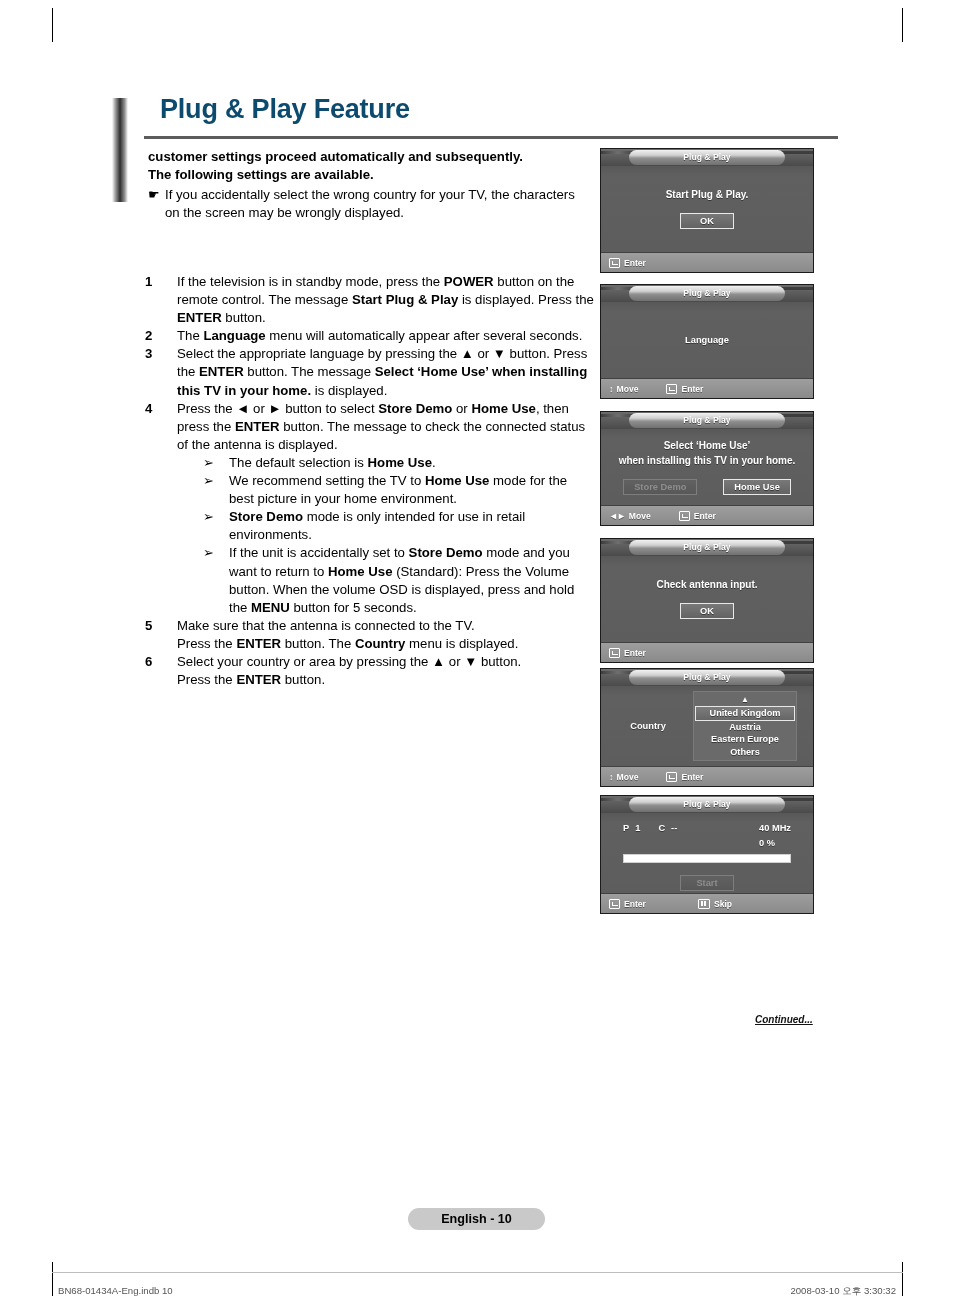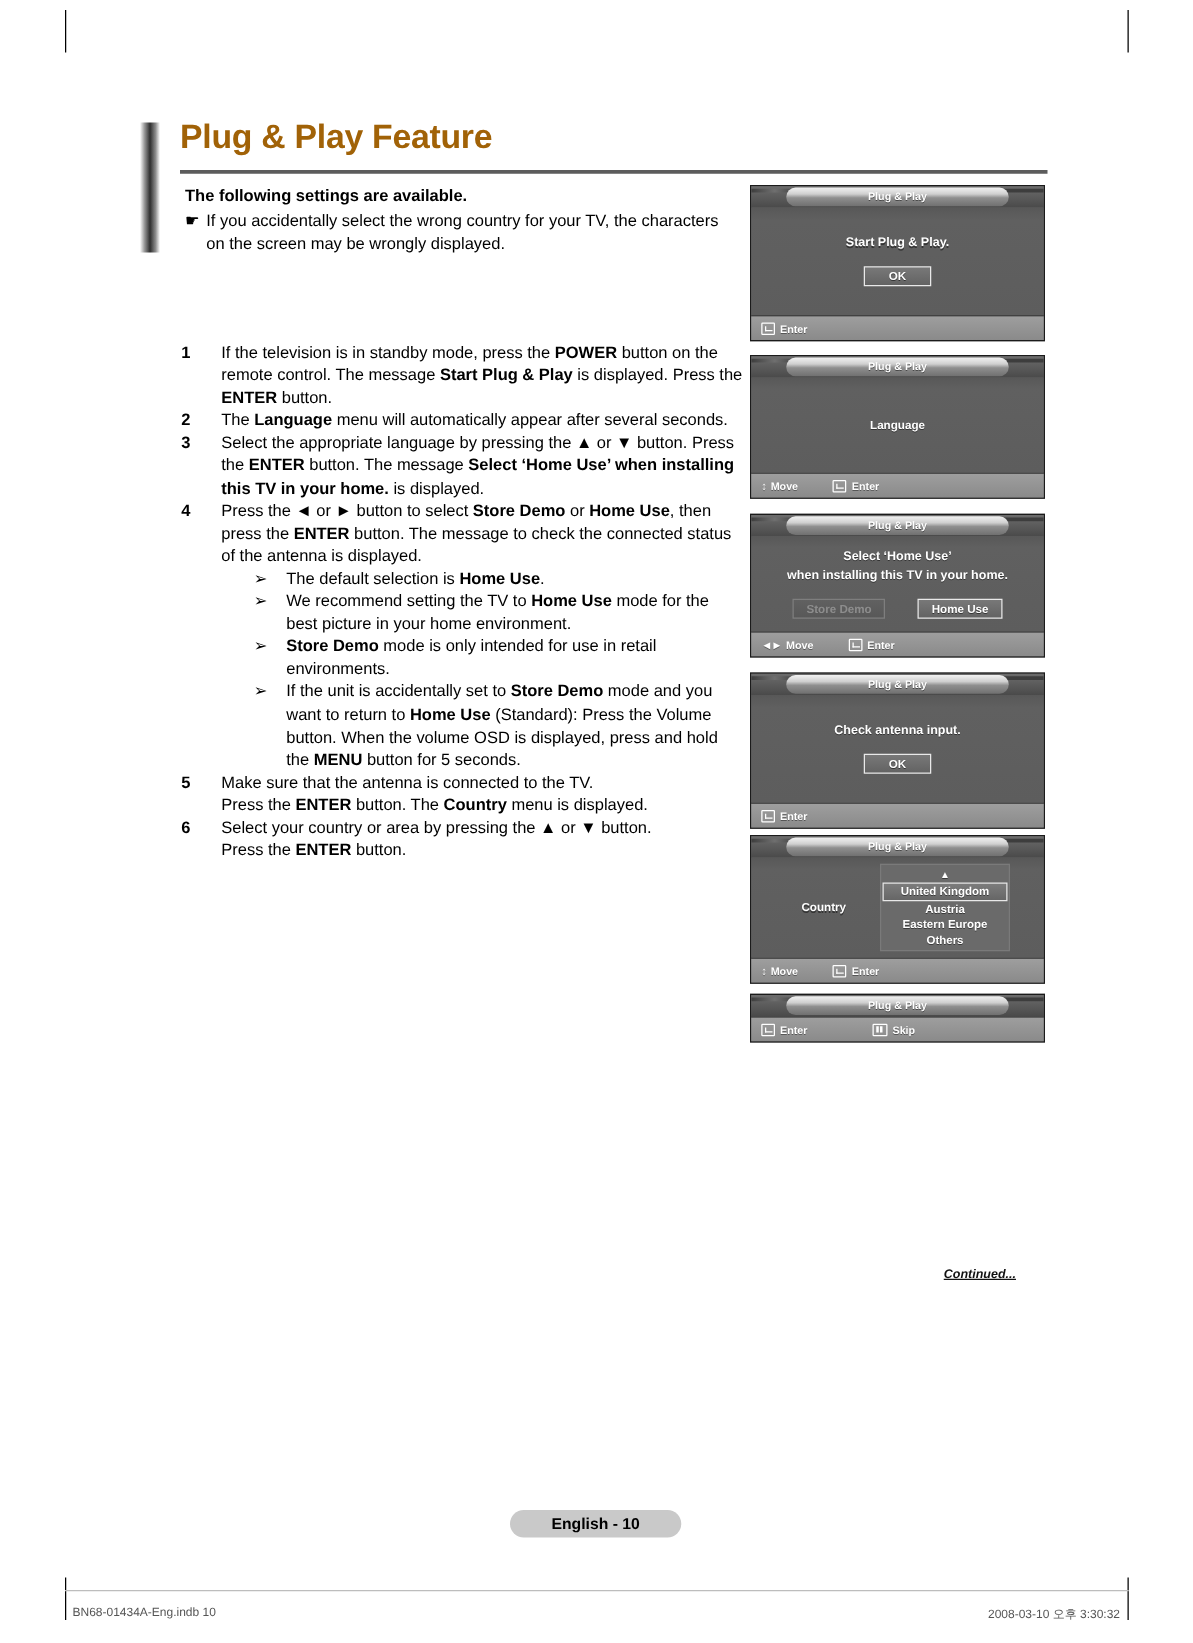--- a/index.html
+++ b/index.html
@@ -19,22 +19,22 @@
   .crop.bl{left:52px;top:1262px;width:1px;height:34px;}
   .crop.br{left:902px;top:1262px;width:1px;height:34px;}
 
   
   .title-wrap{position:absolute;left:112px;top:98px;width:726px;}
   .title-bar-left{
     position:absolute;left:0px;top:0px;width:16px;height:104px;
     background:linear-gradient(to right,#ffffff 0%,#9a9a9a 22%,#2e2e2e 50%,#8d8d8d 78%,#ffffff 100%);
   }
   .page-title{
-    position:absolute;left:32px;top:-4px;
-    font-size:27px;font-weight:bold;color:#a16207;letter-spacing:-0.2px;
+    position:absolute;left:48px;top:-4px;
+    font-size:27px;font-weight:bold;color:#0c4a6e;letter-spacing:-0.2px;
     font-family:"Liberation Sans", sans-serif;
   }
   .title-rule{
     position:absolute;left:32px;top:38px;width:694px;height:3px;background:#5c5c5c;
   }
 
   
   .intro{
     position:absolute;left:148px;top:148px;width:430px;
     font-size:13.2px;line-height:18px;color:#000;
@@ -62,21 +62,21 @@
 
   .sub{display:flex;margin-left:26px;}
   .sub-ico{
     flex:0 0 26px;font-size:13px;line-height:18.1px;letter-spacing:-1px;
   }
   .sub-txt{flex:1;}
 
   
   .osd{
     position:absolute;
-    width:236px;
+    width:214px;
     border:1.5px solid #1b1b1b;
     background:#5e5e5e;
     box-sizing:border-box;
   }
   .osd-title{
     position:relative;height:17px;
     background:linear-gradient(to bottom,#6c6c6c,#4a4a4a);
     overflow:hidden;
   }
   .osd-title .bevel{
@@ -204,20 +204,21 @@
 <div class="crop bl"></div>
 <div class="crop br"></div>
 
 <div class="title-wrap">
   <div class="title-bar-left"></div>
   <div class="page-title">Plug &amp; Play Feature</div>
   <div class="title-rule"></div>
 </div>
 
 <div class="intro">
+  <div class="lead">customer settings proceed automatically and subsequently.</div>
   <div class="lead">The following settings are available.</div>
   <div class="hand-row">
     <div class="hand-ico">☛</div>
     <div class="hand-txt">If you accidentally select the wrong country for your TV, the characters on the screen may be wrongly displayed.</div>
   </div>
 </div>
 
 <div class="steps" id="steps-root">
     <div class="step">
       <div class="step-no">1</div>
@@ -363,20 +364,31 @@
           <span class="flabel">Enter</span>
         </div>
       </div>
     </div>
     <div class="osd" style="left: 600px; top: 795px;">
       <div class="osd-title">
         <div class="bevel"></div>
         <div class="pill"></div>
         <div class="pill-txt">Plug &amp; Play</div>
       </div>
+      <div class="osd-body" style="height: 80px; padding: 10px 22px 0px; box-sizing: border-box;">
+        <div style="display: flex; align-items: flex-start; justify-content: space-between;">
+          <div class="osd-row-label"><span style="margin-right: 6px;">P</span><span style="margin-right: 18px;">1</span><span style="margin-right: 6px;">C</span><span style="margin-right: 18px;">--</span></div>
+          <div style="text-align: left;">
+            <div class="osd-row-label">40 MHz</div>
+            <div class="osd-row-label" style="margin-top: 5px;">0  %</div>
+          </div>
+        </div>
+        <div class="progbar" style="margin-top: 6px;"></div>
+        <div style="text-align: center; margin-top: 9px;"><div class="osd-btn dim" style="display: inline-block;">Start</div></div>
+      </div>
       <div class="osd-foot">
         <div class="fitem">
           <span class="key enter"></span>
           <span class="flabel">Enter</span>
         </div>
         <div class="fitem" style="margin-left: 22px; padding-left: 24px;">
           <span class="key menu"></span>
           <span class="flabel">Skip</span>
         </div>
       </div>

